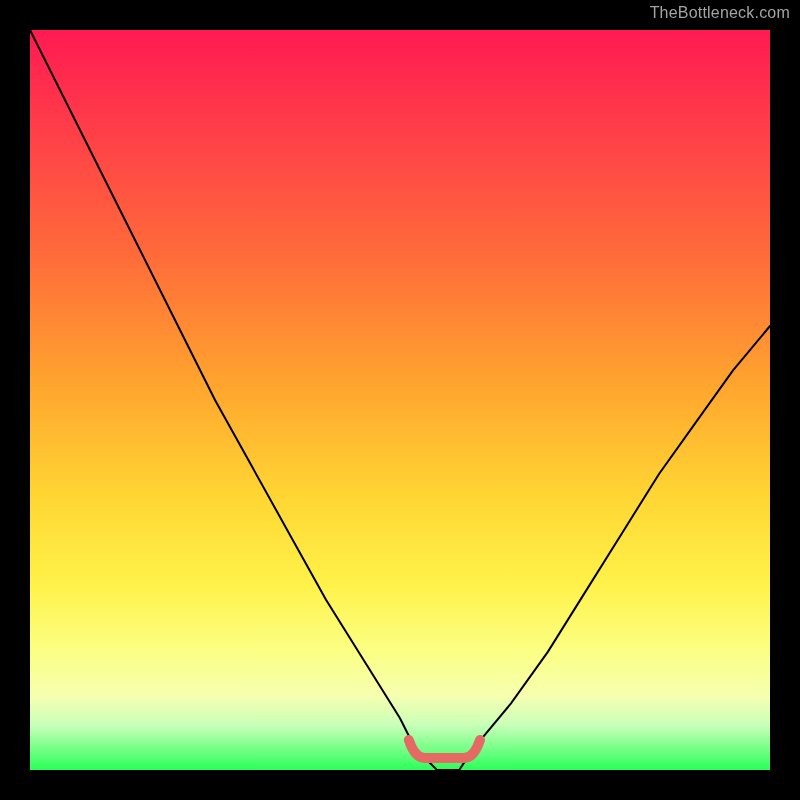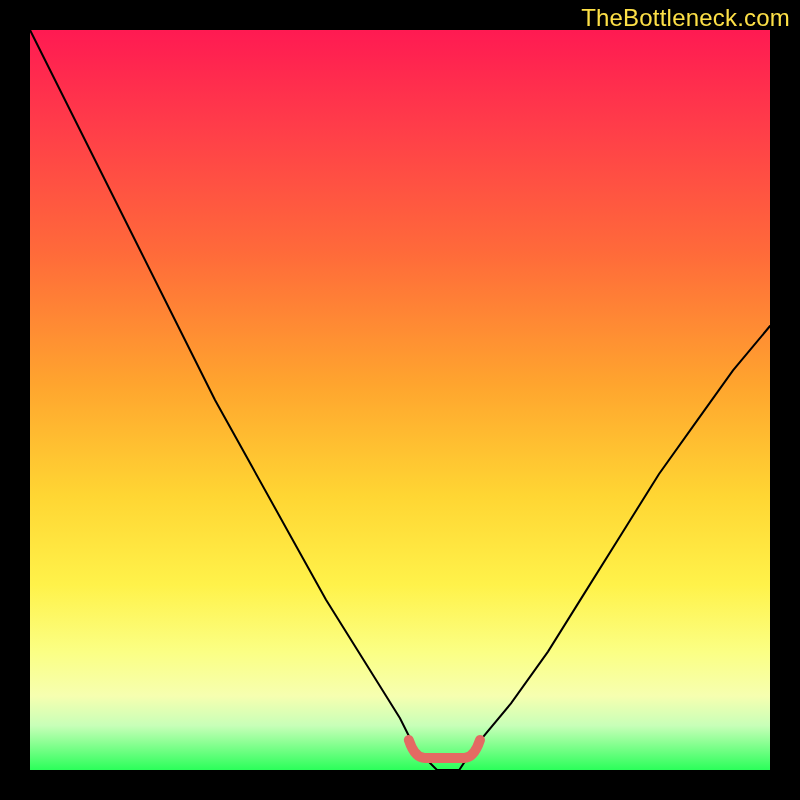--- a/index.html
+++ b/index.html
@@ -52,22 +52,22 @@
     top: 0;
     width: 740px;
     height: 740px;
     overflow: visible;
   }
   .watermark {
     position: absolute;
     top: 4px;
     right: 10px;
     font-family: Arial, Helvetica, sans-serif;
-    font-size: 24px;
-    color: #fde047;
+    font-size: 16px;
+    color: #a3a3a3;
     letter-spacing: 0.2px;
     user-select: none;
   }
 </style>
 </head>
 <body>
 
 <div class="frame">
   <div class="watermark">TheBottleneck.com</div>
   <div class="plot">

